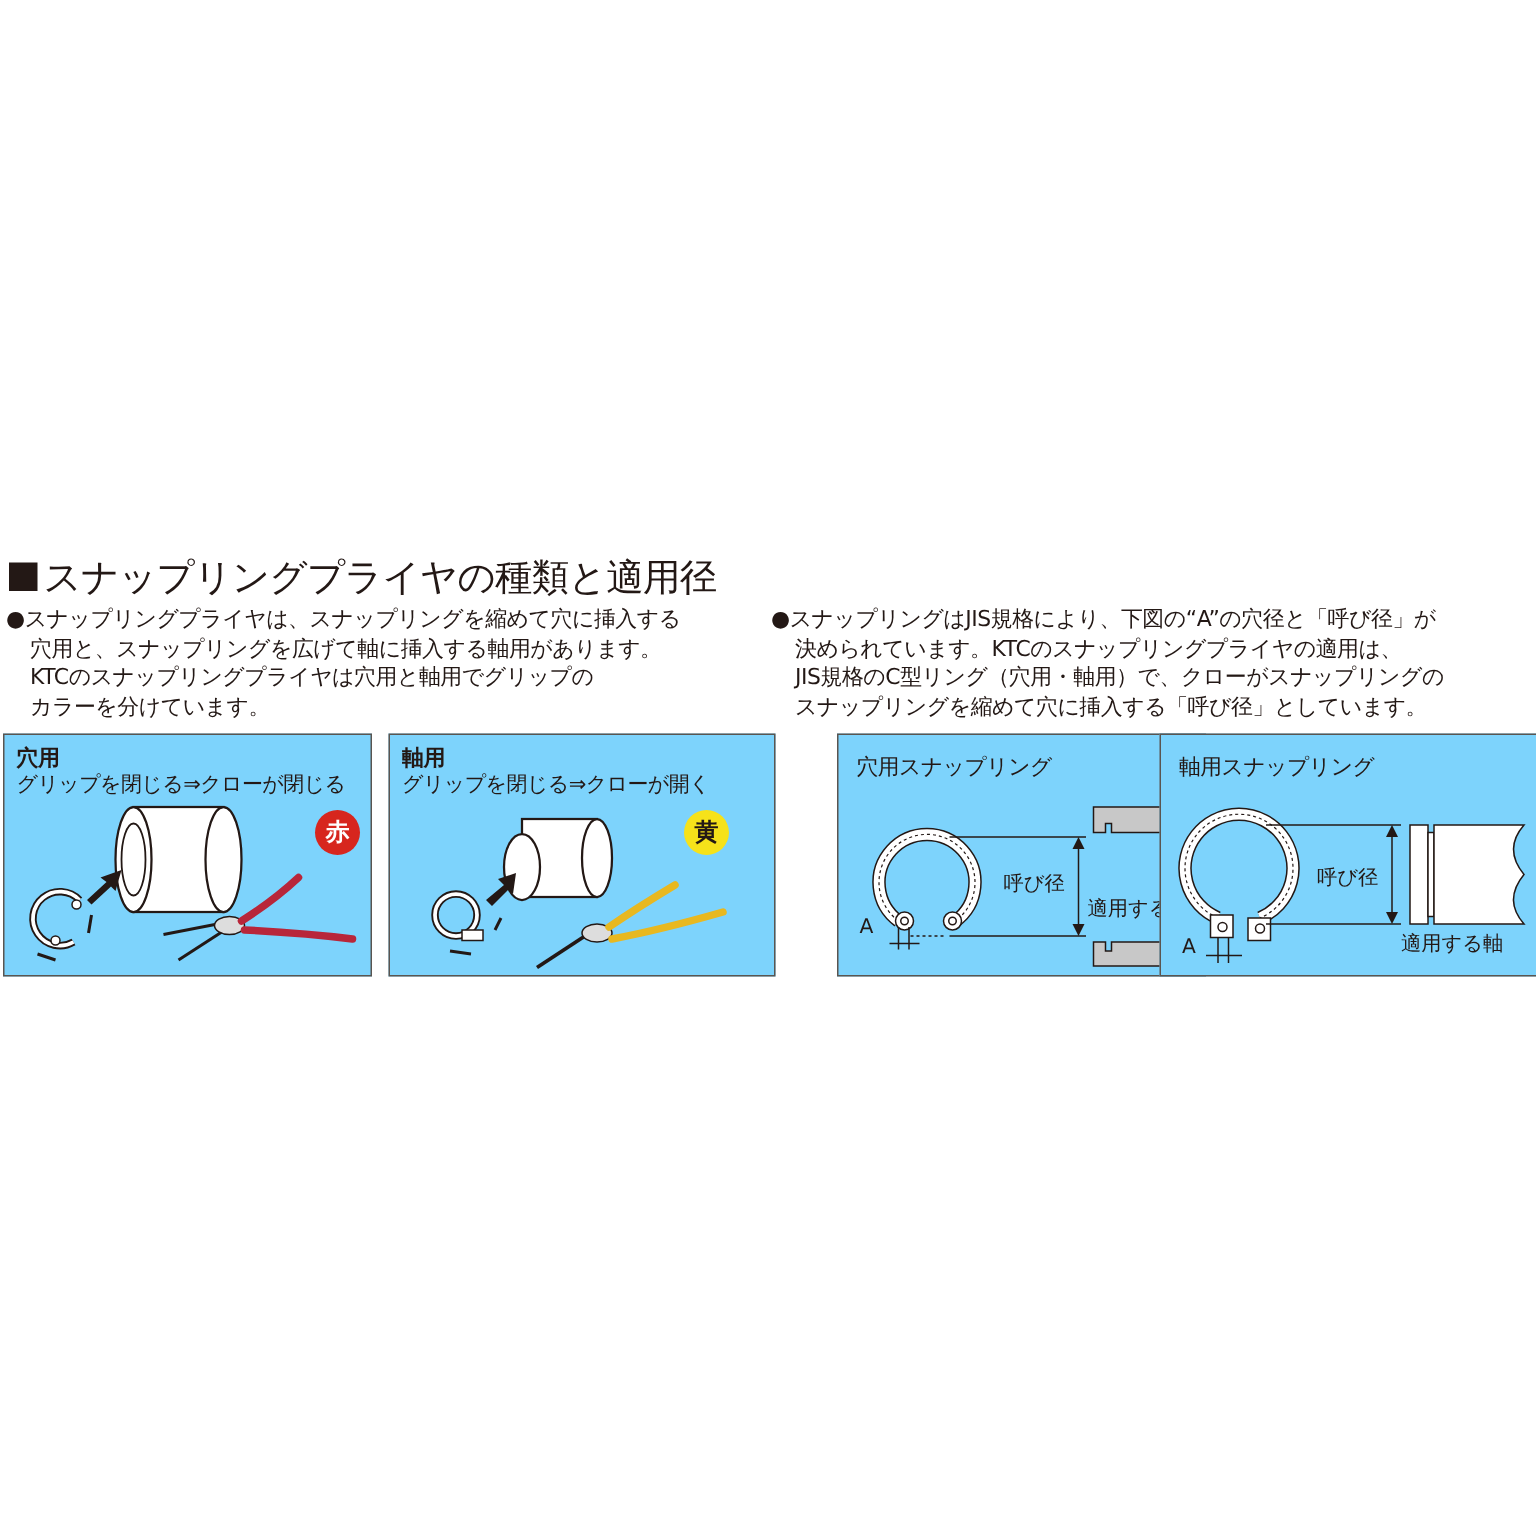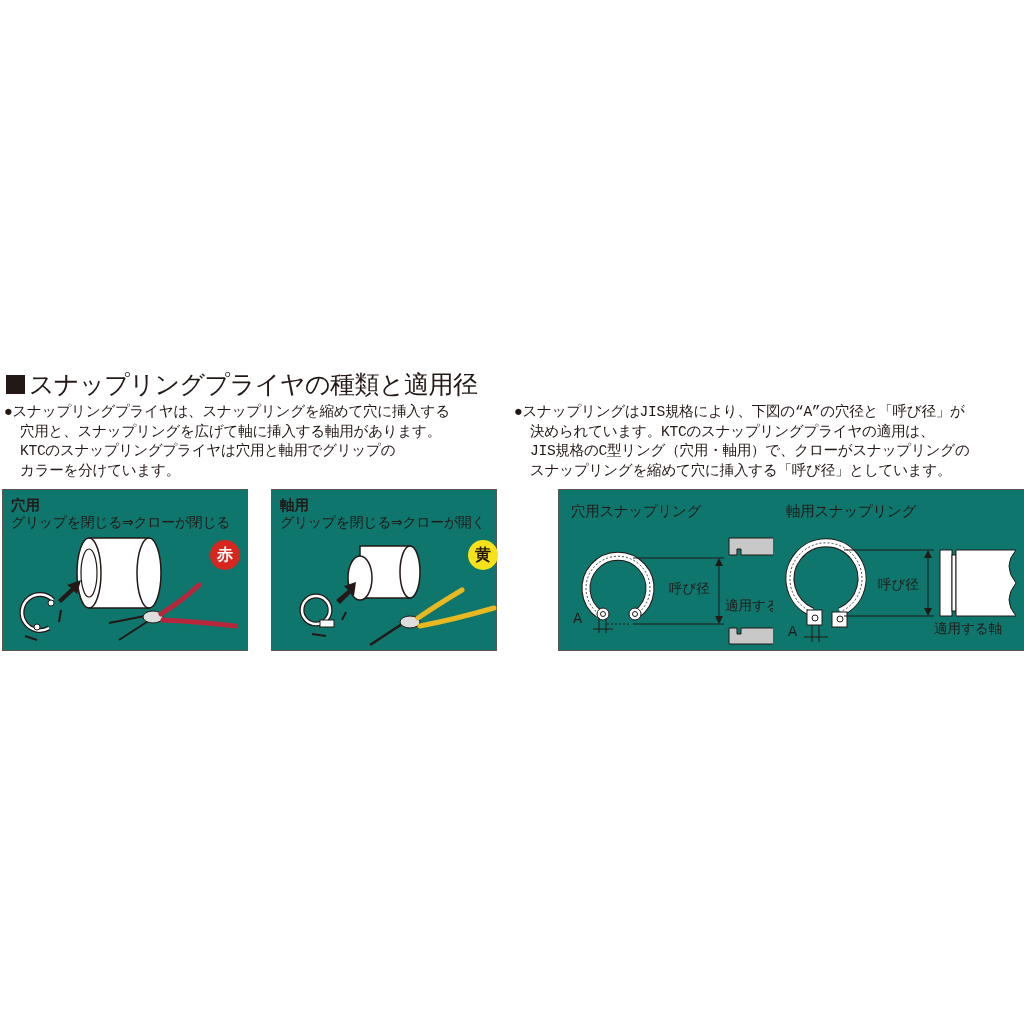--- a/index.html
+++ b/index.html
@@ -1,26 +1,26 @@
 <!DOCTYPE html>
 <html><head>
 <meta charset="utf-8">
 <style>
   html,body{margin:0;padding:0;background:#ffffff;}
   body{width:1024px;height:1024px;position:relative;overflow:hidden;font-family:"DejaVu Sans","Liberation Sans",sans-serif;color:#231815;}
   .title{position:absolute;left:6px;top:370px;font-size:25px;font-weight:normal;letter-spacing:-0.5px;line-height:30px;white-space:nowrap;}
   .title .sq{display:inline-block;width:19px;height:19px;background:#231815;margin-right:4px;vertical-align:-1px;}
   .para{position:absolute;font-size:14.6px;line-height:19.5px;letter-spacing:-0.3px;}
-  .para .line{display:block;white-space:nowrap;font-family:Liberation Mono, monospace;}
+  .para .line{display:block;white-space:nowrap;}
   .para .line.indent{padding-left:16px;}
   .para-left{left:4px;top:403px;}
   .para-right{left:514px;top:403px;}
-  .panel{position:absolute;top:489px;height:162px;background:#0f766e;border:1.5px solid #5a5550;box-sizing:border-box;padding-left:16px;}
+  .panel{position:absolute;top:489px;height:162px;background:#7dd3fc;border:1.5px solid #5a5550;box-sizing:border-box;padding-left:16px;}
   .p1{left:2px;width:246px;}
-  .p2{left:271px;width:226px;}
+  .p2{left:259px;width:258px;}
   .p3{left:517px;width:246px;margin-left:41px;}
   .p4{left:773px;width:296px;}
   .ptitle{position:absolute;left:8px;top:6px;font-size:14.5px;font-weight:bold;}
   .psub{position:absolute;left:8px;top:24px;font-size:14px;letter-spacing:-0.4px;white-space:nowrap;}
   .ptitle2{position:absolute;left:12px;top:12px;font-size:14.5px;white-space:nowrap;letter-spacing:-0.3px;}
   .badge{position:absolute;width:30px;height:30px;border-radius:50%;color:#fff;font-weight:bold;font-size:16px;line-height:30px;text-align:center;}
   .badge.red{left:207px;top:50px;background:#d7261e;}
   .badge.yellow{left:196px;top:50px;background:#f6e21a;color:#231815;}
   svg{position:absolute;left:0;top:0;}
   .lbl{position:absolute;font-size:13.5px;white-space:nowrap;}

